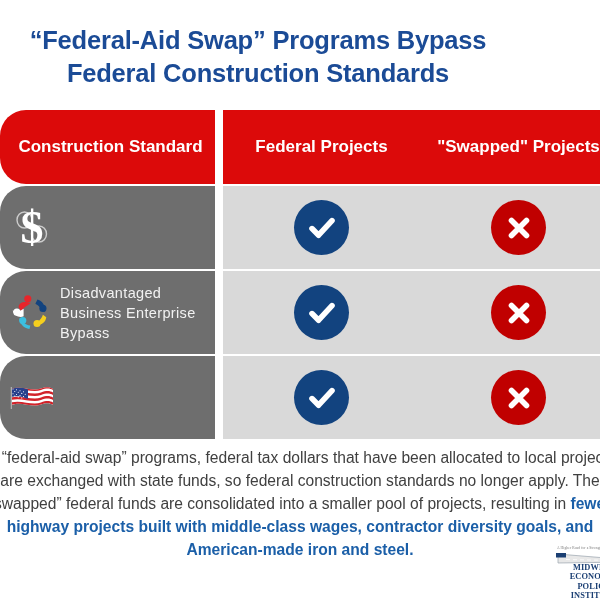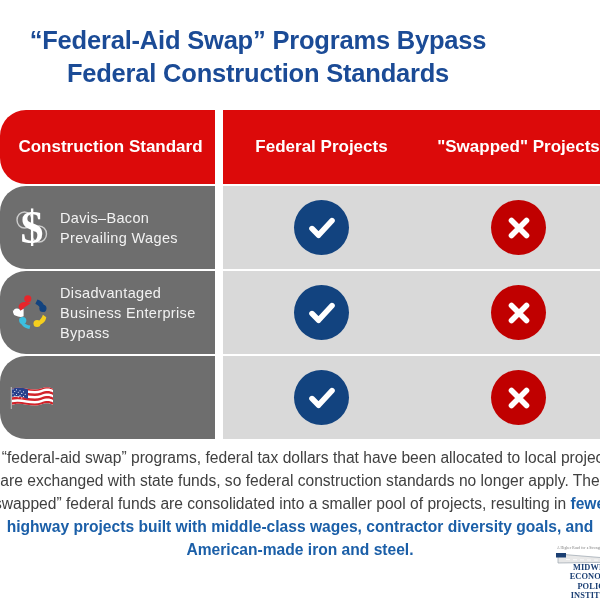--- a/index.html
+++ b/index.html
@@ -200,21 +200,20 @@
     <div class="trow body-row">
       <div class="col-label">
         <div class="label-box">
           <div class="icon-wrap">
             <svg width="38" height="50" viewBox="0 0 38 50" aria-hidden="true">
               <text x="19" y="40" text-anchor="middle" font-family="Liberation Serif, serif" font-size="46" font-weight="bold" fill="#ffffff">$</text>
               <ellipse cx="11.5" cy="17" rx="7.5" ry="8" fill="none" stroke="#ffffff" stroke-width="1.4" opacity="0.65"></ellipse>
               <ellipse cx="26" cy="31" rx="7.5" ry="8" fill="none" stroke="#ffffff" stroke-width="1.4" opacity="0.65"></ellipse>
             </svg>
           </div>
-          <div class="label-text">Davis–Bacon Prevailing Wages</div>
         </div>
       </div>
       <div class="col-cell">
         <div class="value-cell">
           <div class="badge yes">
             <svg width="34" height="34" viewBox="0 0 34 34" aria-hidden="true">
               <path d="M7 17.6 L13.6 24.2 L27 9.6" fill="none" stroke="#ffffff" stroke-width="5.6" stroke-linecap="round" stroke-linejoin="round"></path>
             </svg>
           </div>
         </div>

